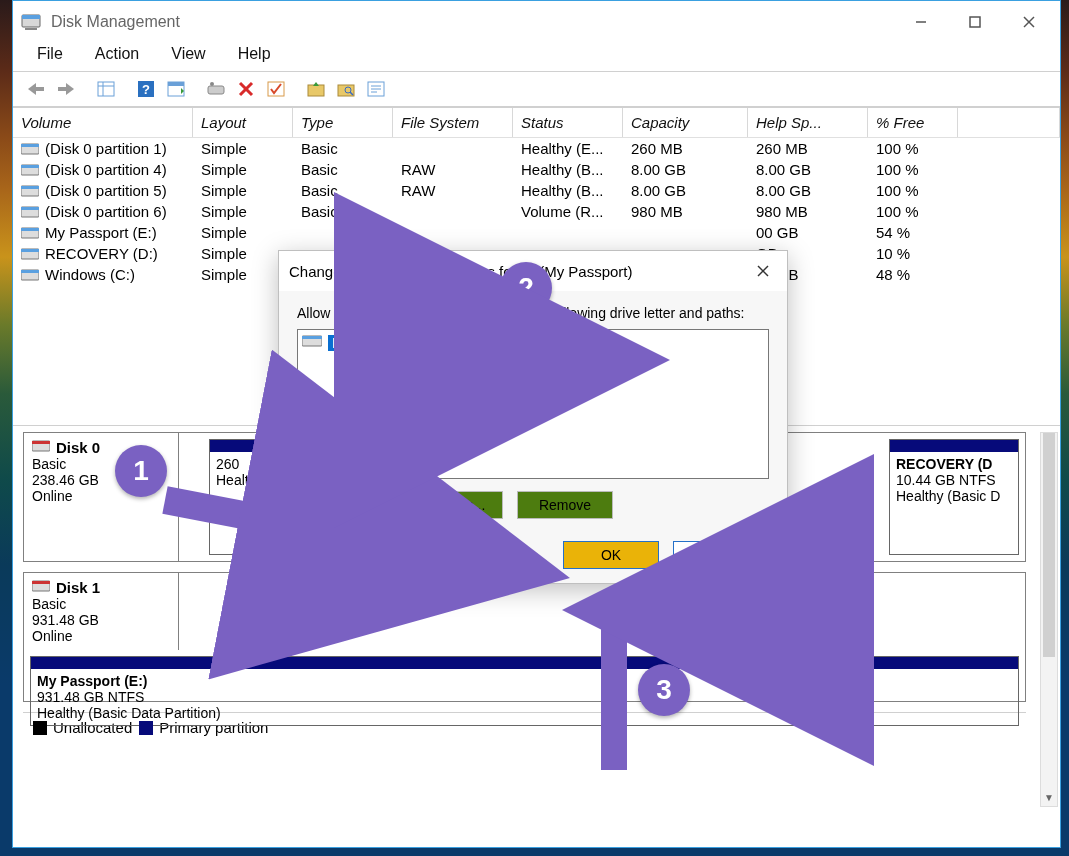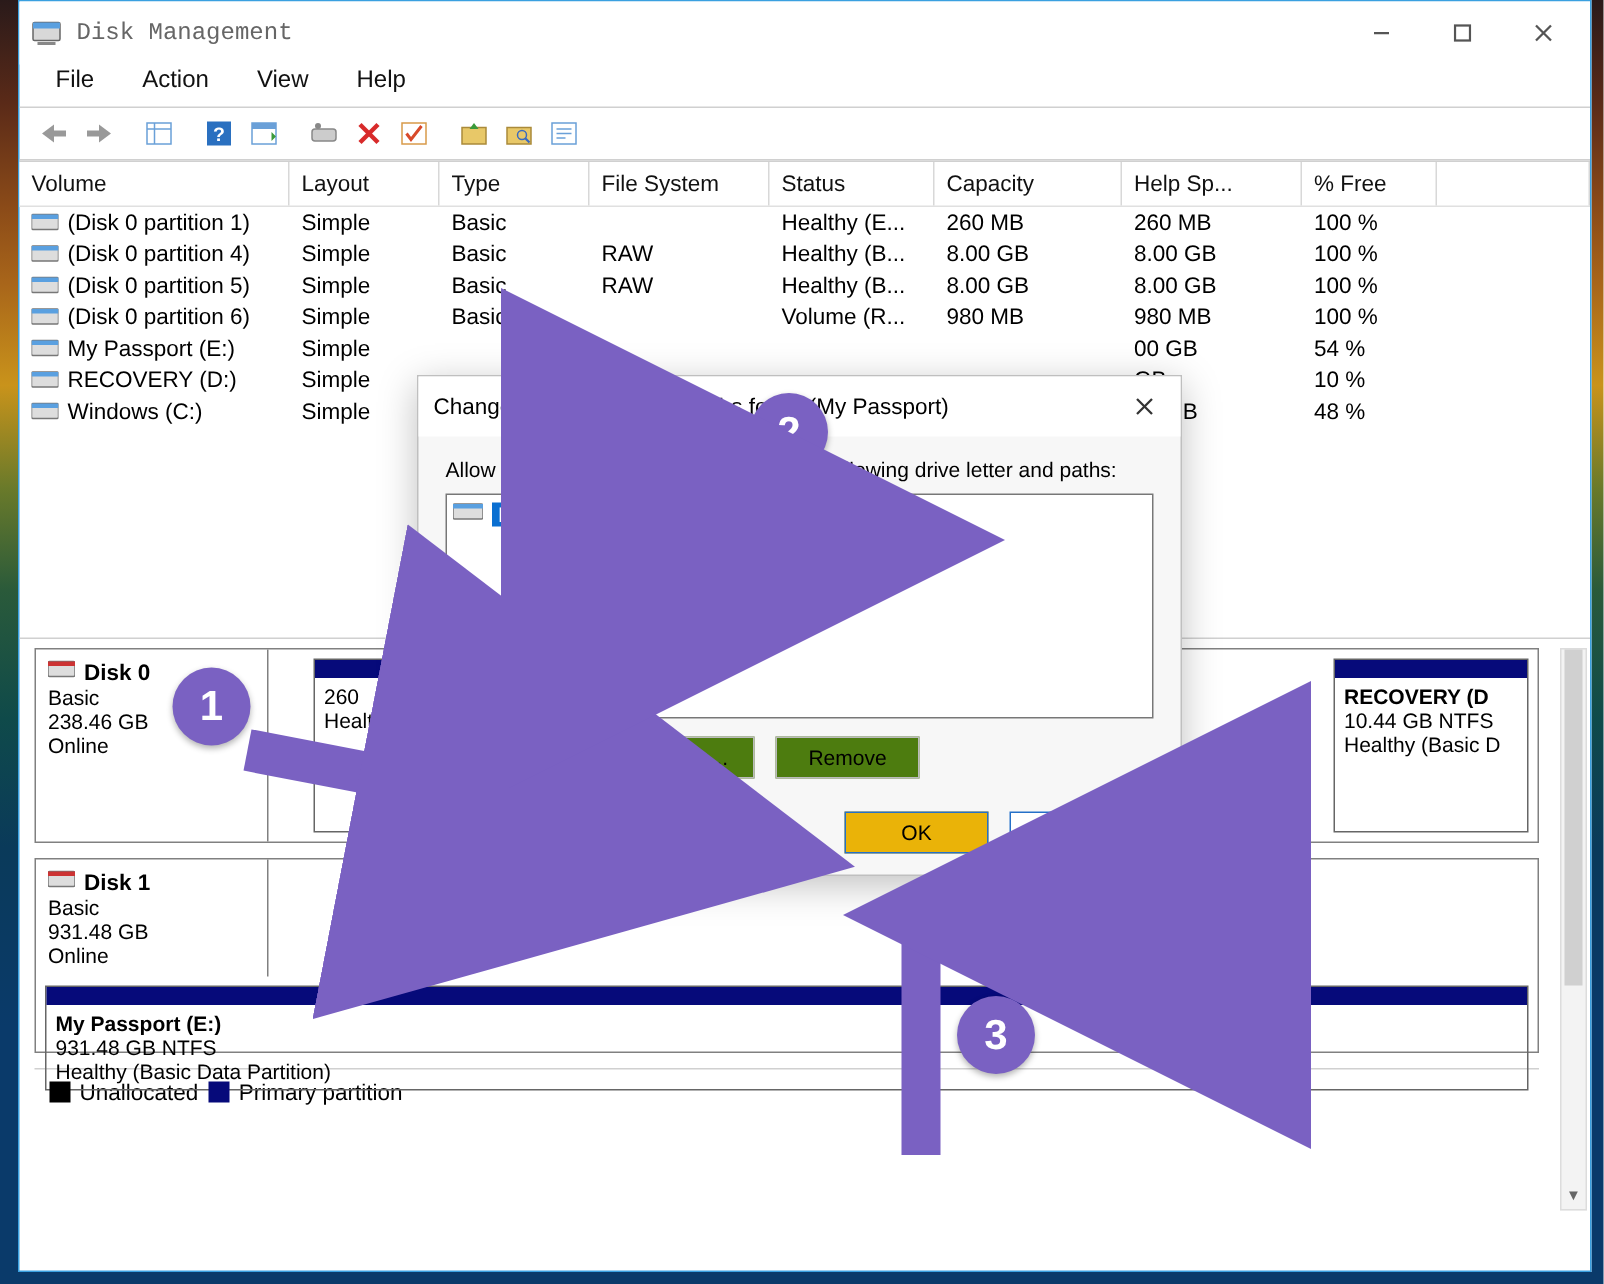--- a/index.html
+++ b/index.html
@@ -14,39 +14,38 @@
   }
   .window {
     position:absolute; left:12px; top:0; right:8px; bottom:8px;
     background:#fff;
     border:1px solid #3aa0e0;
     display:flex; flex-direction:column;
   }
   .titlebar {
     display:flex; align-items:center; padding:6px 4px 6px 8px;
     background:#fff;
-    font-family:Liberation Mono, monospace;
   }
   .titlebar .app-icon {
     width:20px; height:20px; margin-right:10px;
     display:inline-flex; align-items:center; justify-content:center;
   }
   .titlebar .title { color:#666; font-size:16px; flex:1; }
   .win-controls { display:flex; }
   .win-btn { width:54px; height:30px; display:flex; align-items:center; justify-content:center; color:#666; }
   .menubar { display:flex; gap:28px; padding:2px 10px 8px 22px; font-size:16px; color:#111; border-bottom:1px solid #d0d0d0;}
   .menuitem { padding:0 2px; }
   .toolbar { display:flex; gap:4px; padding:4px 10px; align-items:center; border-bottom:1px solid #d0d0d0;}
   .tbtn { width:26px; height:26px; display:flex; align-items:center; justify-content:center; }
   .tsep { width:6px; }
   
   .list { border-top:1px solid #d0d0d0; }
   .list-head, .list-row { display:grid; grid-template-columns:180px 100px 100px 120px 110px 125px 120px 90px 1fr; }
   .list-head { background:#fff; border-bottom:1px solid #e0e0e0; }
-  .list-head .hcell { padding:6px 8px; border-right:1px solid #d8d8d8; color:#111; font-size:15px; white-space:nowrap; overflow:hidden; text-overflow:ellipsis;}
+  .list-head .hcell { padding:6px 8px; border-right:1px solid #d8d8d8; color:#111; font-size:15px; white-space:nowrap; overflow:hidden; text-overflow:ellipsis;font-style:italic;}
   .list-row .cell { padding:2px 8px; font-size:15px; white-space:nowrap; overflow:hidden; text-overflow:ellipsis;}
   .vol-ic { display:inline-block; width:18px; height:12px; margin-right:6px; position:relative; top:1px;}
   
   .map-area { border-top:1px solid #d0d0d0; padding:6px 10px 2px 10px; flex:1; display:flex; flex-direction:column; gap:10px; overflow:hidden; position:relative;}
   .scroll-v { position:absolute; right:2px; top:6px; bottom:40px; width:18px; background:#f3f3f3; border:1px solid #dcdcdc;}
   .scroll-v .thumb { position:absolute; left:2px; right:2px; top:0; height:60%; background:#d0d0d0;}
   .scroll-v .arrow { position:absolute; left:0; right:0; height:18px; display:flex; align-items:center; justify-content:center; font-size:10px; color:#666;}
   .scroll-v .arrow.top{top:0} .scroll-v .arrow.bot{bottom:0}
   .disk-row { display:flex; border:1px solid #808080; margin-right:24px; }
   .disk-label { width:155px; border-right:1px solid #808080; padding:6px 8px; position:relative;}

